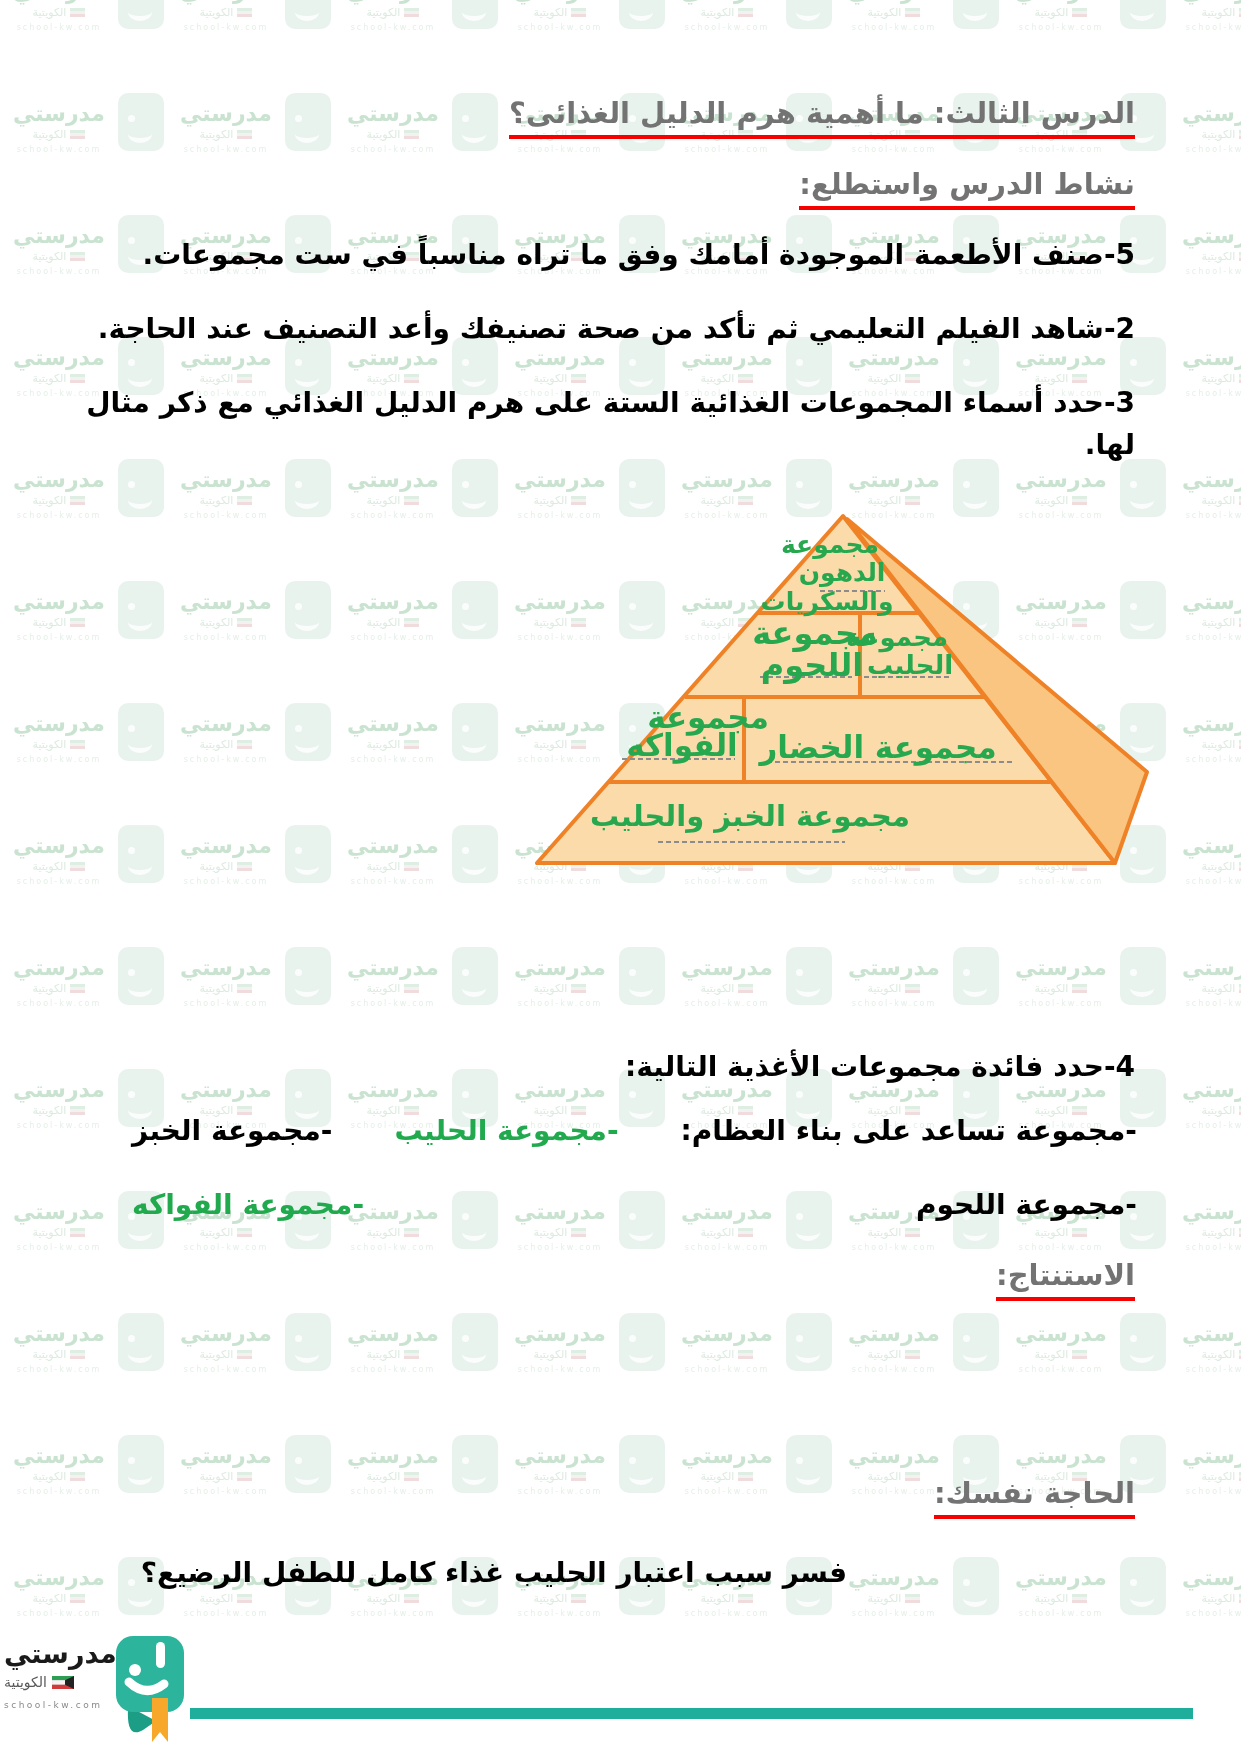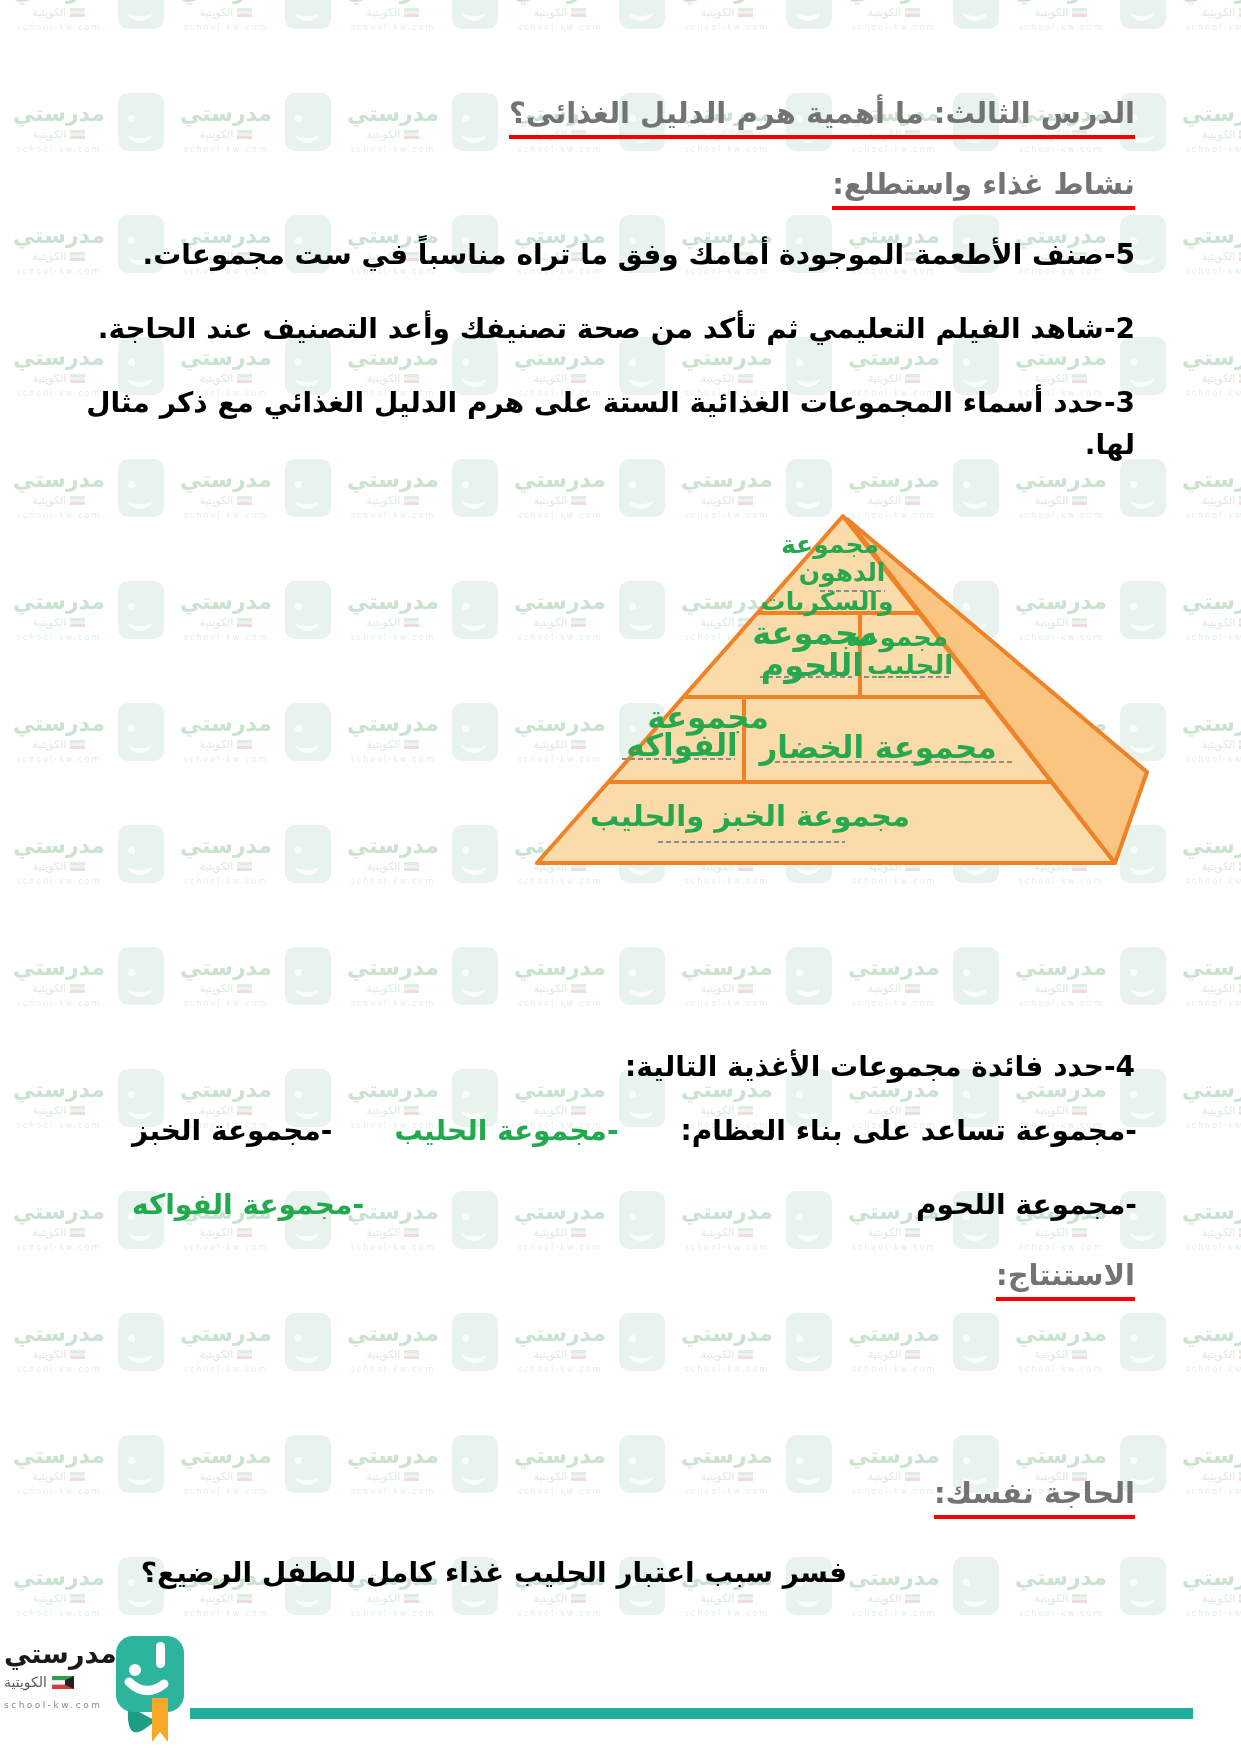--- a/index.html
+++ b/index.html
@@ -1275,21 +1275,21 @@
     </div>
 
   </div>
     </div>
 
   <div class="abs rtl" style="top:96px; right:106px;">
     <span class="red-heading">الدرس الثالث: ما أهمية هرم الدليل الغذائى؟</span>
   </div>
 
   <div class="abs rtl" style="top:167px; right:106px;">
-    <span class="red-heading">نشاط غذاء واستطلع:</span>
+    <span class="red-heading">نشاط الدرس واستطلع:</span>
   </div>
 
   <div class="abs rtl body-text" style="top:238px; right:106px;">5-صنف الأطعمة الموجودة أمامك وفق ما تراه مناسباً في ست مجموعات.</div>
   <div class="abs rtl body-text" style="top:312px; right:106px;">2-شاهد الفيلم التعليمي ثم تأكد من صحة تصنيفك وأعد التصنيف عند الحاجة.</div>
   <div class="abs rtl body-text" style="top:386px; right:106px;">3-حدد أسماء المجموعات الغذائية الستة على هرم الدليل الغذائي مع ذكر مثال</div>
   <div class="abs rtl body-text" style="top:428px; right:106px;">لها.</div>
 
   <svg class="abs" style="left:430px; top:450px;" width="730" height="430" viewBox="0 0 730 430" font-family="DejaVu Sans, sans-serif">
 
     <polygon points="413,66 107,413 685,413" fill="#fcdbab" stroke="#ef8227" stroke-width="4" stroke-linejoin="round"></polygon>

